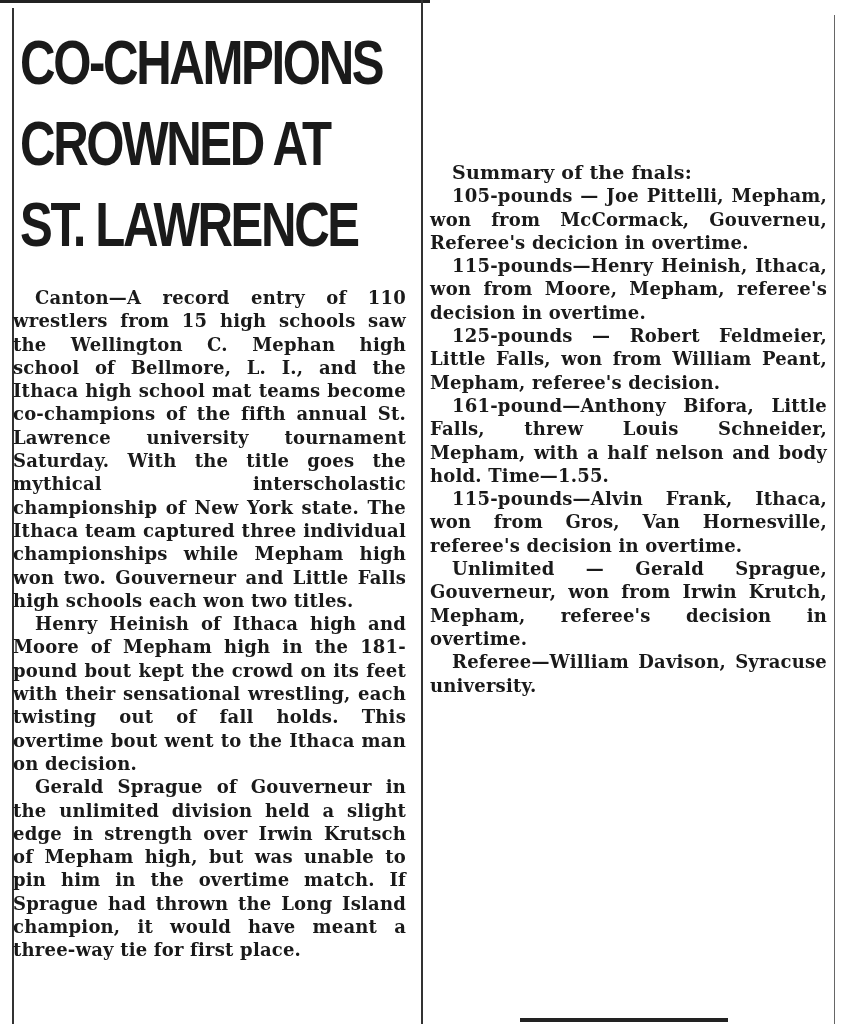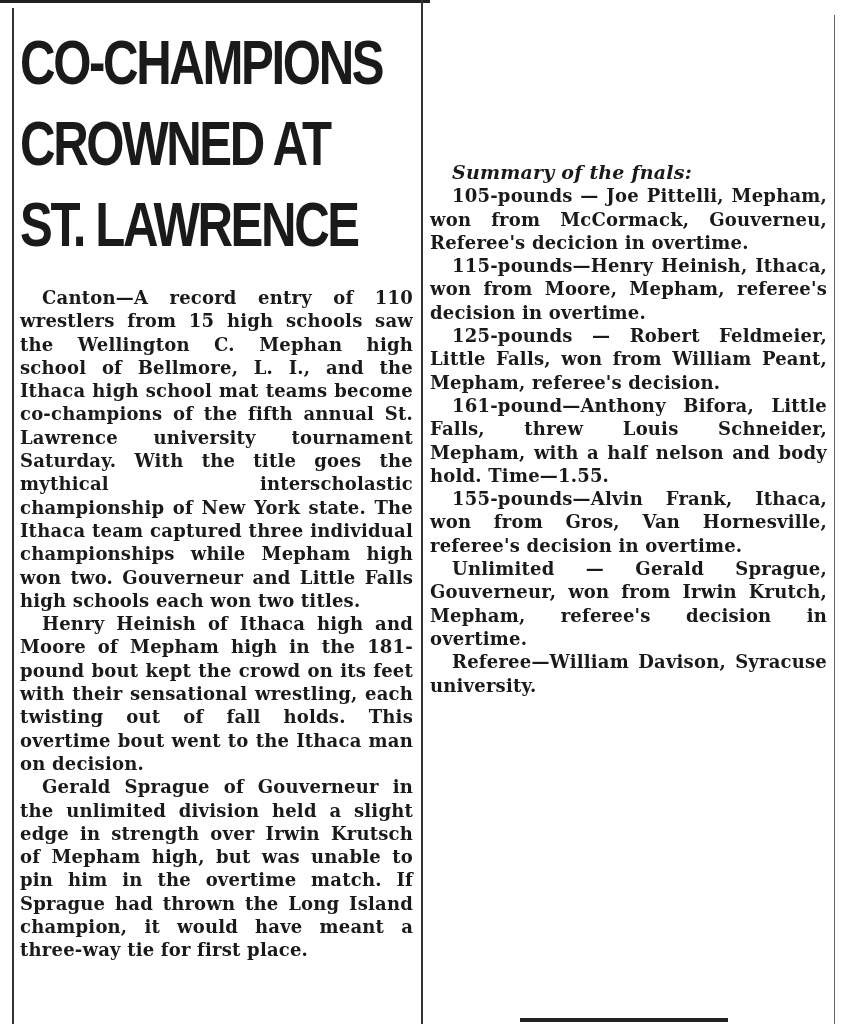--- a/index.html
+++ b/index.html
@@ -8,24 +8,24 @@
   .top-rule { position: absolute; left: 0; top: 0; width: 430px; height: 3px; background: #222; }
   .col-rule-left { position: absolute; left: 12px; top: 8px; width: 2px; height: 1016px; background: #333; }
   .col-rule-mid { position: absolute; left: 421px; top: 0; width: 2px; height: 1024px; background: #333; }
   .col-rule-right { position: absolute; left: 834px; top: 15px; width: 1px; height: 1009px; background: #666; }
   .headline { position: absolute; left: 20px; top: 22px; width: 395px; margin: 0;
               font-family: "Liberation Sans", sans-serif; font-weight: bold;
               font-size: 63px; line-height: 81px; letter-spacing: -3px;
               transform: scaleX(0.78); transform-origin: left top; white-space: nowrap; }
   .headline div { height: 81px; }
   .col { position: absolute; font-size: 18px; line-height: 23.3px; }
-  .col-left { left: 20px; top: 286px; width: 393px; }
+  .col-left { left: 13px; top: 286px; width: 393px; }
   .col-right { left: 430px; top: 161px; width: 397px; }
   .col p { margin: 0; text-align: justify; text-indent: 22px; font-weight: bold; letter-spacing: 0.2px; }
-  .summary-title { margin: 0; text-indent: 22px; font-weight: bold; font-size: 19px; font-style: italic; }
+  .summary-title { margin: 0; text-indent: 22px; font-weight: bold; font-size: 19px; }
   .dateline { font-weight: bold; }
   .end-rule { position: absolute; left: 520px; top: 1018px; width: 208px; height: 4px; background: #222; }
 </style>
 </head>
 <body>
 
 <div class="top-rule"></div>
 <div class="col-rule-left"></div>
 <div class="col-rule-mid"></div>
 <div class="col-rule-right"></div>
@@ -41,18 +41,18 @@
   <p>Henry Heinish of Ithaca high and Moore of Mepham high in the 181-pound bout kept the crowd on its feet with their sensational wrestling, each twisting out of fall holds. This overtime bout went to the Ithaca man on decision.</p>
   <p>Gerald Sprague of Gouverneur in the unlimited division held a slight edge in strength over Irwin Krutsch of Mepham high, but was unable to pin him in the overtime match. If Sprague had thrown the Long Island champion, it would have meant a three-way tie for first place.</p>
 </div>
 
 <div class="col col-right">
   <p class="summary-title">Summary of the fnals:</p>
   <p>105-pounds — Joe Pittelli, Mepham, won from McCormack, Gouverneu, Referee's decicion in overtime.</p>
   <p>115-pounds—Henry Heinish, Ithaca, won from Moore, Mepham, referee's decision in overtime.</p>
   <p>125-pounds — Robert Feldmeier, Little Falls, won from William Peant, Mepham, referee's decision.</p>
   <p>161-pound—Anthony Bifora, Little Falls, threw Louis Schneider, Mepham, with a half nelson and body hold. Time—1.55.</p>
-  <p>155-pounds—Alvin Frank, Ithaca, won from Gros, Van Hornesville, referee's decision in overtime.</p>
+  <p>115-pounds—Alvin Frank, Ithaca, won from Gros, Van Hornesville, referee's decision in overtime.</p>
   <p>Unlimited — Gerald Sprague, Gouverneur, won from Irwin Krutch, Mepham, referee's decision in overtime.</p>
   <p>Referee—William Davison, Syracuse university.</p>
 </div>
 
 <div class="end-rule"></div>
 
 </body></html>

